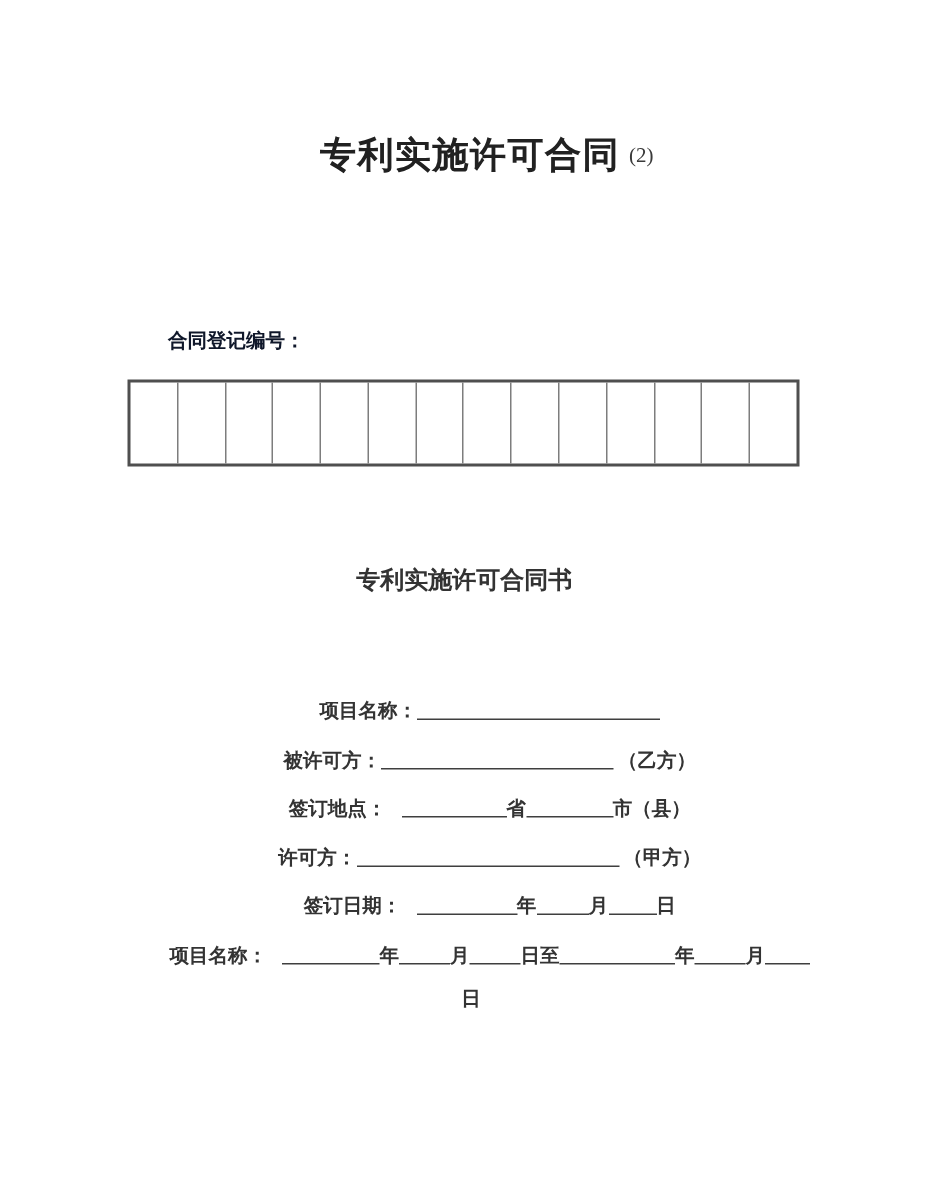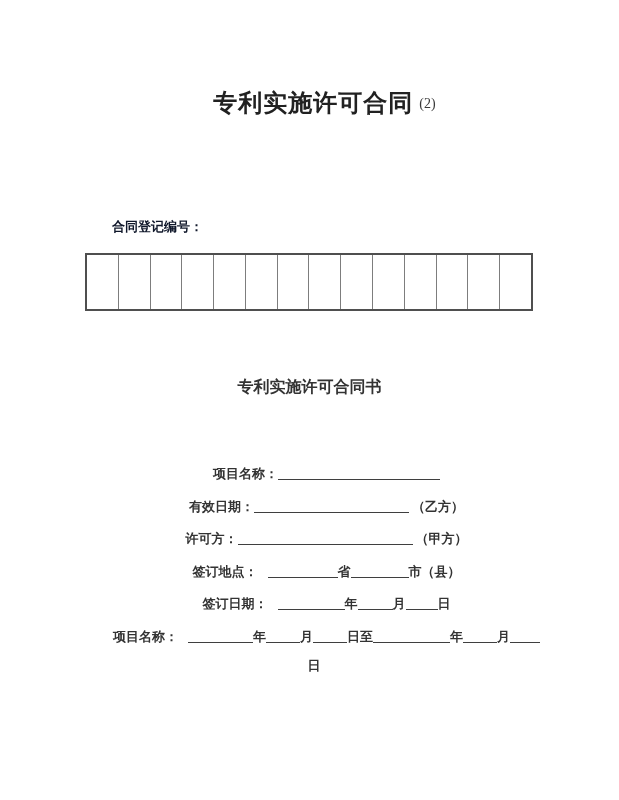--- a/index.html
+++ b/index.html
@@ -83,25 +83,25 @@
       <div class="cell"></div>
       <div class="cell"></div>
     </div>
 
   <div class="subtitle">专利实施许可合同书</div>
 
   <div class="form">
 
     <div class="frow"><span>项目名称：</span><span class="blank w162"></span></div>
 
-    <div class="frow"><span>有效日期：</span><span class="blank w155"></span><span class="suffix">（乙方）</span></div>
+    <div class="frow"><span>被许可方：</span><span class="blank w155"></span><span class="suffix">（乙方）</span></div>
+
+    <div class="frow"><span>签订地点：</span><span class="blank g w70"></span><span>省</span><span class="blank w58"></span><span>市（县）</span></div>
 
     <div class="frow"><span>许可方：</span><span class="blank w175"></span><span class="suffix">（甲方）</span></div>
-
-    <div class="frow"><span>签订地点：</span><span class="blank g w70"></span><span>省</span><span class="blank w58"></span><span>市（县）</span></div>
 
     <div class="frow"><span>签订日期：</span><span class="blank g w67"></span><span>年</span><span class="blank w35"></span><span>月</span><span class="blank w32"></span><span>日</span></div>
 
     <div class="frow"><span>项目名称：</span><span class="blank g w65"></span><span>年</span><span class="blank w34"></span><span>月</span><span class="blank w34"></span><span>日至</span><span class="blank w77"></span><span>年</span><span class="blank w34"></span><span>月</span><span class="blank w30"></span></div>
 
     <div class="frow wrap-line"><span>日</span></div>
 
   </div>
 
 </div>

